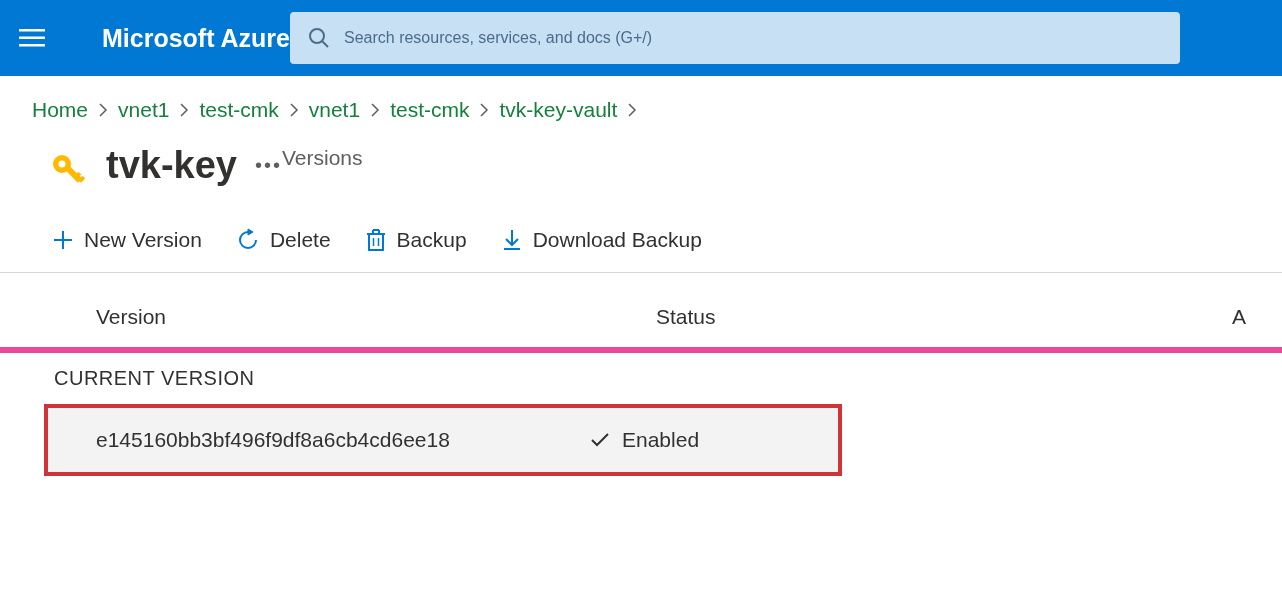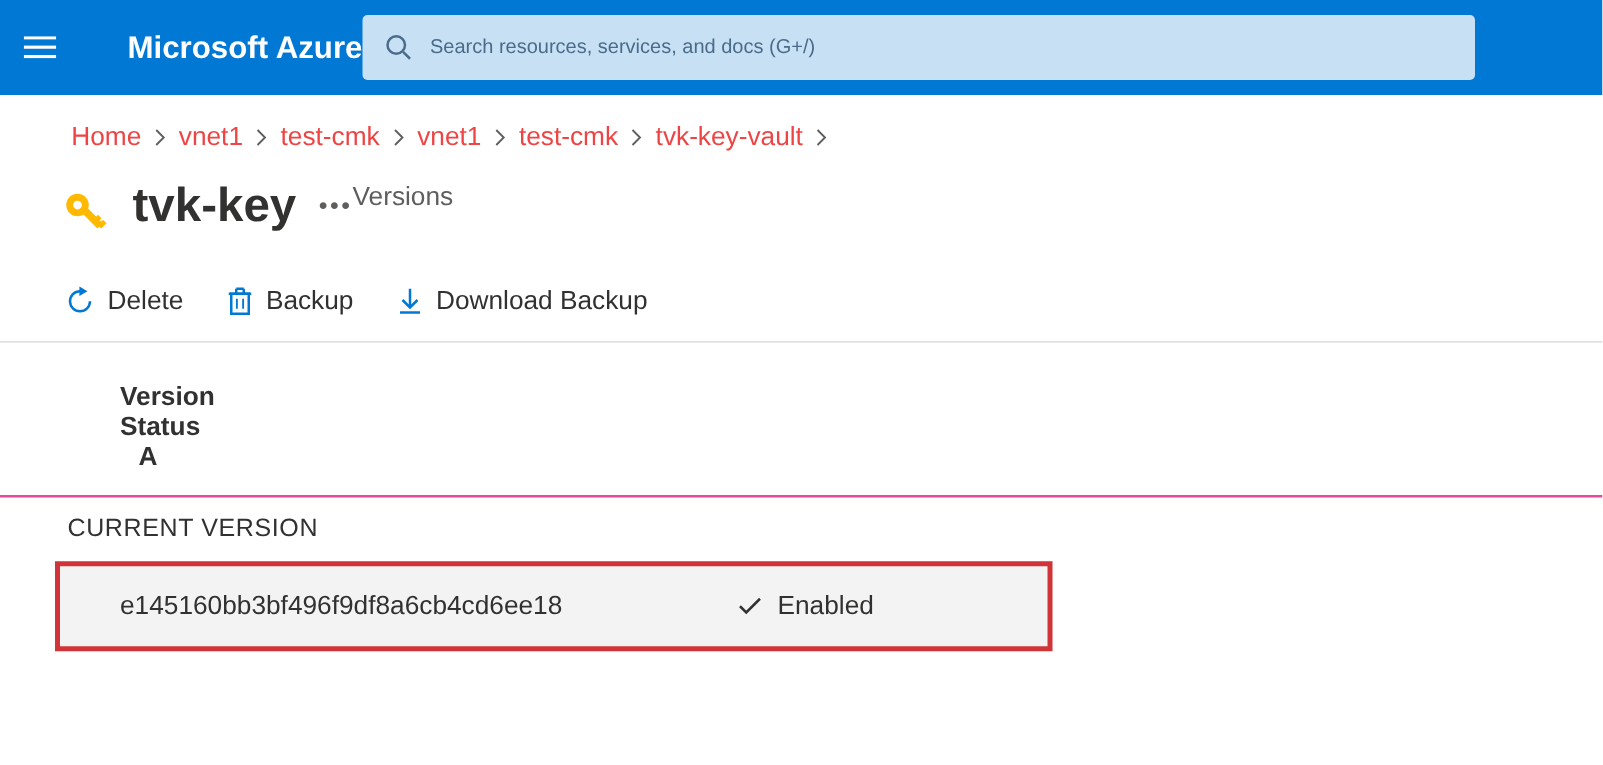--- a/index.html
+++ b/index.html
@@ -59,25 +59,25 @@
       border: none;
       background: transparent;
       font-size: 16px;
       color: #605e5c;
       outline: none;
     }
     .search-input::placeholder {
       color: #4a6b8a;
     }
     .breadcrumb {
-      padding: 22px 36px 10px 57px;
-      display: flex;
-      align-items: center;
-      font-size: 21px;
-      color: #ef4444;
+      padding: 22px 36px 10px 32px;
+      display: flex;
+      align-items: center;
+      font-size: 21px;
+      color: #15803d;
       gap: 10px;
     }
     .breadcrumb-item {
       cursor: pointer;
     }
     .breadcrumb-sep {
       color: #605e5c;
       display: flex;
       align-items: center;
     }
@@ -130,24 +130,23 @@
       color: #323130;
       cursor: pointer;
     }
     .toolbar-btn svg {
       stroke: #0078d4;
     }
     .table-header {
       display: flex;
       padding: 32px 36px 18px 96px;
       font-size: 21px;
-      font-weight: 700;
-      color: #323130;
-      border-bottom: 2px solid #ec4899;
-      flex-direction: column;
+      font-weight: 400;
+      color: #323130;
+      border-bottom: 6px solid #ec4899;
     }
     .col-version {
       width: 560px;
     }
     .col-status {
       flex: 1;
     }
     .col-a {
       width: 30px;
       text-align: right;
@@ -258,20 +257,27 @@
   <div class="title-block">
     <div class="title-row">
       <h1 class="page-title">tvk-key</h1>
       <span class="ellipsis">•••</span>
     </div>
     <span class="page-subtitle">Versions</span>
   </div>
 </div>
 
 <div class="toolbar">
+  <div class="toolbar-btn">
+    <svg width="22" height="22" viewBox="0 0 22 22">
+      <line x1="11" y1="2" x2="11" y2="20" stroke="#0078d4" stroke-width="2"></line>
+      <line x1="2" y1="11" x2="20" y2="11" stroke="#0078d4" stroke-width="2"></line>
+    </svg>
+    <span>New Version</span>
+  </div>
   <div class="toolbar-btn">
     <svg width="24" height="24" viewBox="0 0 24 24" fill="none">
       <path d="M20 12 A8 8 0 1 1 12 4" stroke="#0078d4" stroke-width="2" fill="none"></path>
       <path d="M12 1 L12 7 L17 4 Z" fill="#0078d4"></path>
     </svg>
     <span>Delete</span>
   </div>
   <div class="toolbar-btn">
     <svg width="22" height="24" viewBox="0 0 22 24" fill="none">
       <rect x="4" y="6" width="14" height="16" stroke="#0078d4" stroke-width="2" fill="none"></rect>

